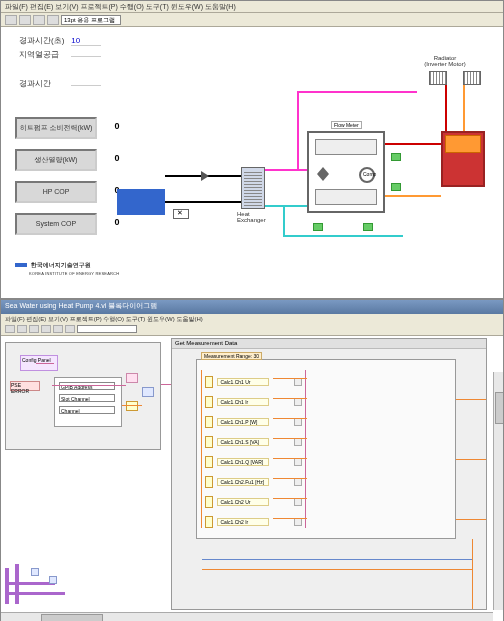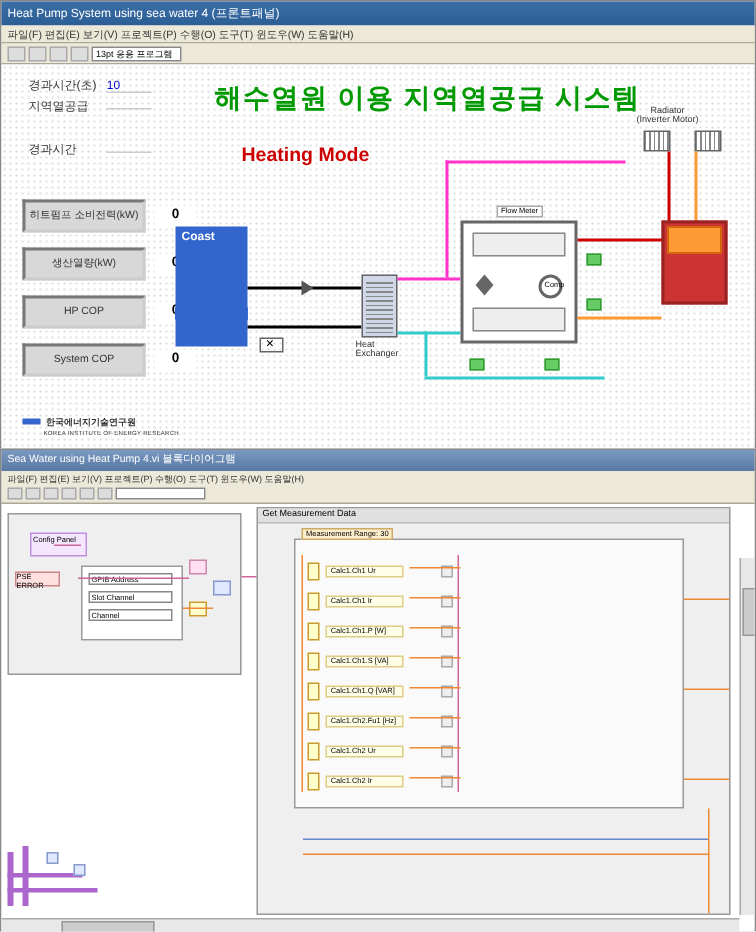--- a/index.html
+++ b/index.html
@@ -107,23 +107,20 @@
   .scroll-h::before { content: ""; position: absolute; left: 40px; top: 1px; height: 8px; width: 60px; background: #ccc; border: 1px solid #999; }
   
   .bottom-diag { position: absolute; left: 0; bottom: 12px; width: 80px; height: 50px; }
   .bottom-diag .bar-v { position: absolute; width: 4px; background: #aa66cc; }
   .bottom-diag .bar-h { position: absolute; height: 3px; background: #aa66cc; }
 </style>
 </head>
 <body>
 
 <div class="top-panel">
-  <div class="title-bar">
-    <span>Heat Pump System using sea water 4 (프론트패널)</span>
-  </div>
   <div class="menu-bar">
     <span>파일(F)</span>
     <span>편집(E)</span>
     <span>보기(V)</span>
     <span>프로젝트(P)</span>
     <span>수행(O)</span>
     <span>도구(T)</span>
     <span>윈도우(W)</span>
     <span>도움말(H)</span>
   </div>
@@ -142,37 +139,32 @@
     </div>
     <div class="info-row" style="top:22px">
       <span class="info-label">지역열공급</span>
       <span class="info-val"></span>
     </div>
     <div class="info-row" style="top:51px">
       <span class="info-label">경과시간</span>
       <span class="info-val"></span>
     </div>
 
-    <div class="main-title">해수열원 이용 지역열공급 시스템</div>
-    <div class="mode-title">Heating Mode</div>
 
 
     <div class="metric" style="top:90px">히트펌프
 소비전력(kW)</div>
     <div class="metric-val" style="top:94px">0</div>
     <div class="metric" style="top:122px">생산열량(kW)</div>
     <div class="metric-val" style="top:126px">0</div>
     <div class="metric" style="top:154px">HP COP</div>
     <div class="metric-val" style="top:158px">0</div>
     <div class="metric" style="top:186px">System COP</div>
     <div class="metric-val" style="top:190px">0</div>
 
-    <div class="coast-block">
-      <span>Coast</span>
-    </div>
     <div class="coast-wave"></div>
 
     <div class="pipe pipe-h" style="left:164px; top:148px; width:76px"></div>
     <div class="pipe pipe-h" style="left:164px; top:174px; width:76px"></div>
     <div class="pump-tri" style="left:200px; top:144px"></div>
     <div class="fan"></div>
 
     <div class="hx-block"></div>
     <div class="hx-label" style="white-space:pre">Heat
 Exchanger</div>

